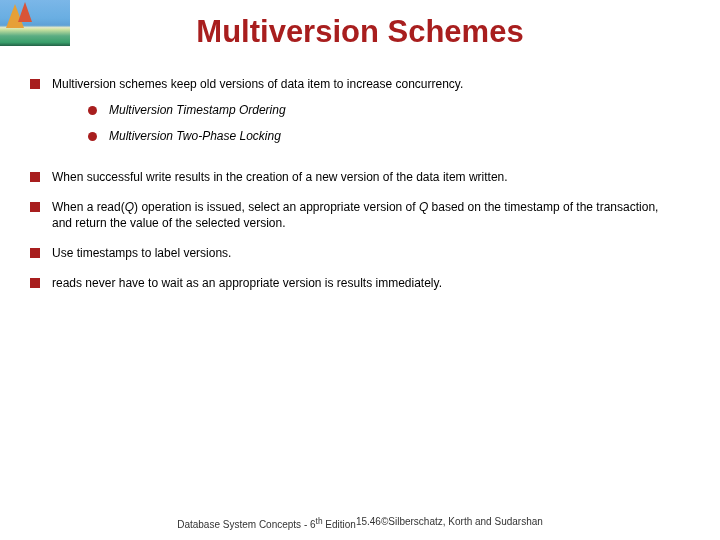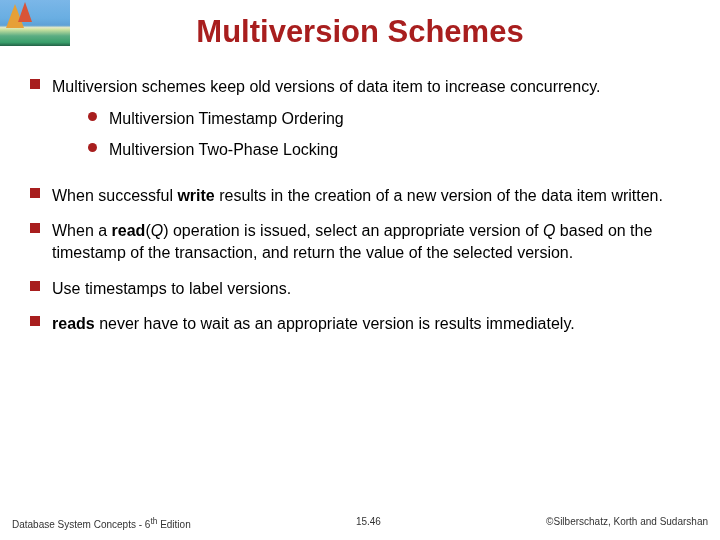--- a/index.html
+++ b/index.html
@@ -42,67 +42,67 @@
   h1.title {
     text-align: center;
     color: #a81e1e;
     font-size: 31px;
     font-weight: bold;
     padding-top: 14px;
     padding-bottom: 8px;
   }
   .content {
     padding: 18px 40px 0 30px;
-    font-size: 16px;
+    font-size: 12px;
     color: #000;
     line-height: 1.35;
   }
   .b1 {
     display: flex;
     margin-bottom: 14px;
   }
   .b1 .sq {
     width: 10px;
     height: 10px;
     background: #a81e1e;
     flex-shrink: 0;
     margin-top: 3px;
     margin-right: 12px;
   }
   .b1 .txt { flex: 1; }
   .b2 {
     display: flex;
     margin-left: 36px;
     margin-bottom: 10px;
+    font-style: italic;
   }
   .b2 .cir {
     width: 9px;
     height: 9px;
     background: #a81e1e;
     border-radius: 50%;
     flex-shrink: 0;
     margin-top: 4px;
     margin-right: 12px;
   }
   .b2 .txt { flex: 1; }
   .sublist { margin-top: 10px; }
   .footer {
     position: absolute;
     bottom: 10px;
     left: 0;
     right: 0;
     display: flex;
-    justify-content: space-between;
+    justify-content: center;
     padding: 0 12px;
     font-size: 10px;
     color: #333;
-    gap: 16px;
   }
   .footer .center { text-align: center; }
-  b { font-weight: bold; }
+  b { font-weight: normal; }
 </style>
 </head>
 <body>
 
 <div class="logo">
   <div class="sail"></div>
   <div class="sail2"></div>
 </div>
 
 <h1 class="title">Multiversion Schemes</h1>

